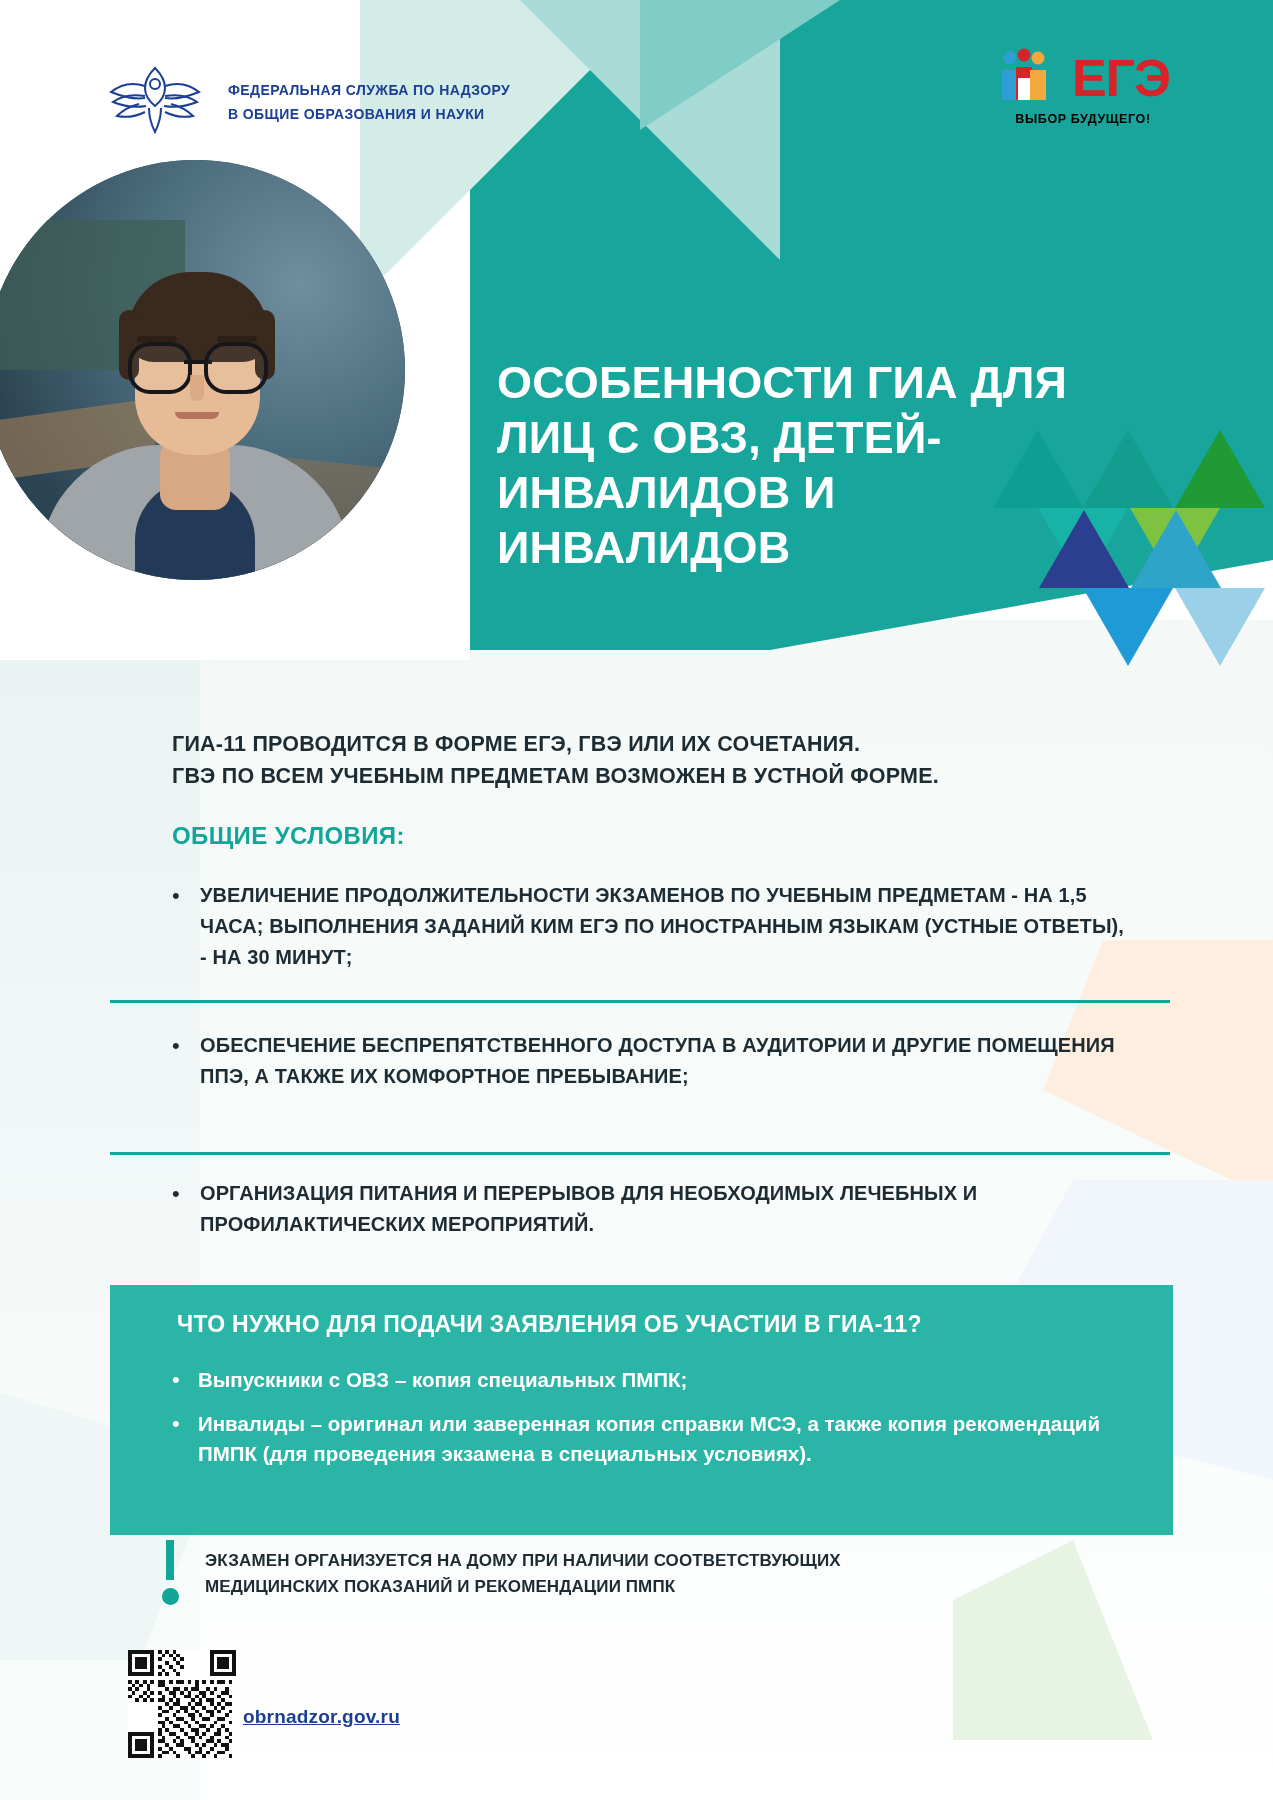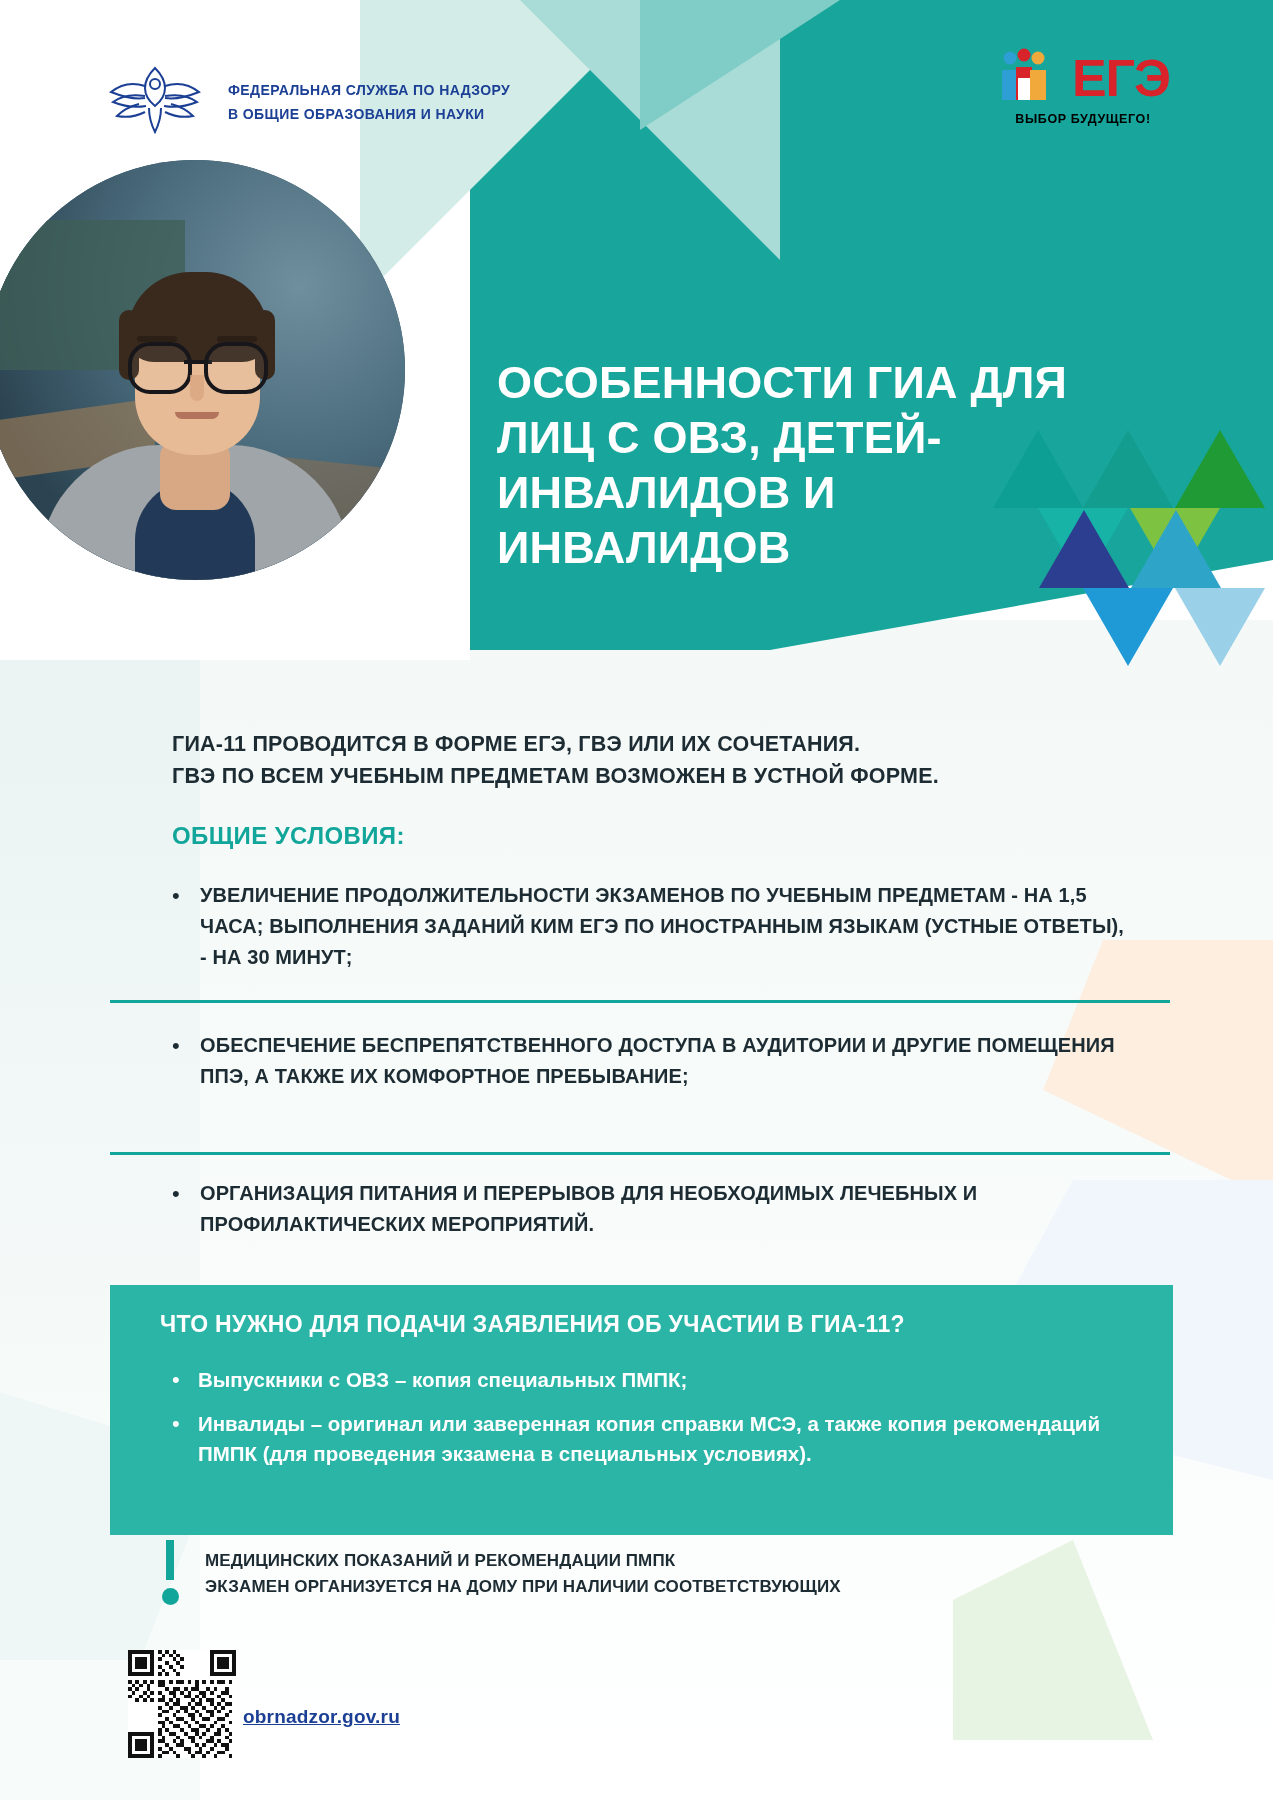--- a/index.html
+++ b/index.html
@@ -208,21 +208,21 @@
   .rule{
     position:absolute;left:110px;width:1060px;height:3px;background:#12a69b;
   }
 
   
   .panel{
     position:absolute;left:110px;top:1285px;width:1063px;height:250px;
     background:#2bb5a6;
   }
   .panel-title{
-    position:absolute;left:50px;top:26px;width:980px;
+    position:absolute;left:67px;top:26px;width:980px;
     color:#ffffff;font-size:23px;font-weight:bold;letter-spacing:.3px;
   }
   .panel .prow{
     position:absolute;display:flex;gap:14px;left:62px;width:980px;
   }
   .panel .pdot{color:#ffffff;font-size:22px;line-height:30px;width:12px;flex:0 0 auto;}
   .panel .ptxt{color:#ffffff;font-size:20.5px;font-weight:bold;line-height:30px;}
 
   
   .note-bar{
@@ -379,22 +379,22 @@
     </div>
     <div class="prow" style="top:124px;">
       <span class="pdot">•</span>
       <span class="ptxt">Инвалиды – оригинал или заверенная копия справки МСЭ, а также копия рекомендаций ПМПК (для проведения экзамена в специальных условиях).</span>
     </div>
   </div>
 
   <div class="note-bar"></div>
   <div class="note-dot"></div>
   <div class="note">
+    <div>ЭКЗАМЕН ОРГАНИЗУЕТСЯ НА ДОМУ ПРИ НАЛИЧИИ СООТВЕТСТВУЮЩИХ</div>
     <div>МЕДИЦИНСКИХ ПОКАЗАНИЙ И РЕКОМЕНДАЦИИ ПМПК</div>
-    <div>ЭКЗАМЕН ОРГАНИЗУЕТСЯ НА ДОМУ ПРИ НАЛИЧИИ СООТВЕТСТВУЮЩИХ</div>
   </div>
 
   <div class="qr">
     <svg width="108" height="108" viewBox="0 0 29 29" shape-rendering="crispEdges">
       <rect width="29" height="29" fill="#ffffff"></rect>
       <g fill="#111111">
         <rect x="0" y="0" width="7" height="1"></rect>
           <rect x="0" y="6" width="7" height="1"></rect>
         <rect x="0" y="0" width="1" height="7"></rect>
           <rect x="6" y="0" width="1" height="7"></rect>

